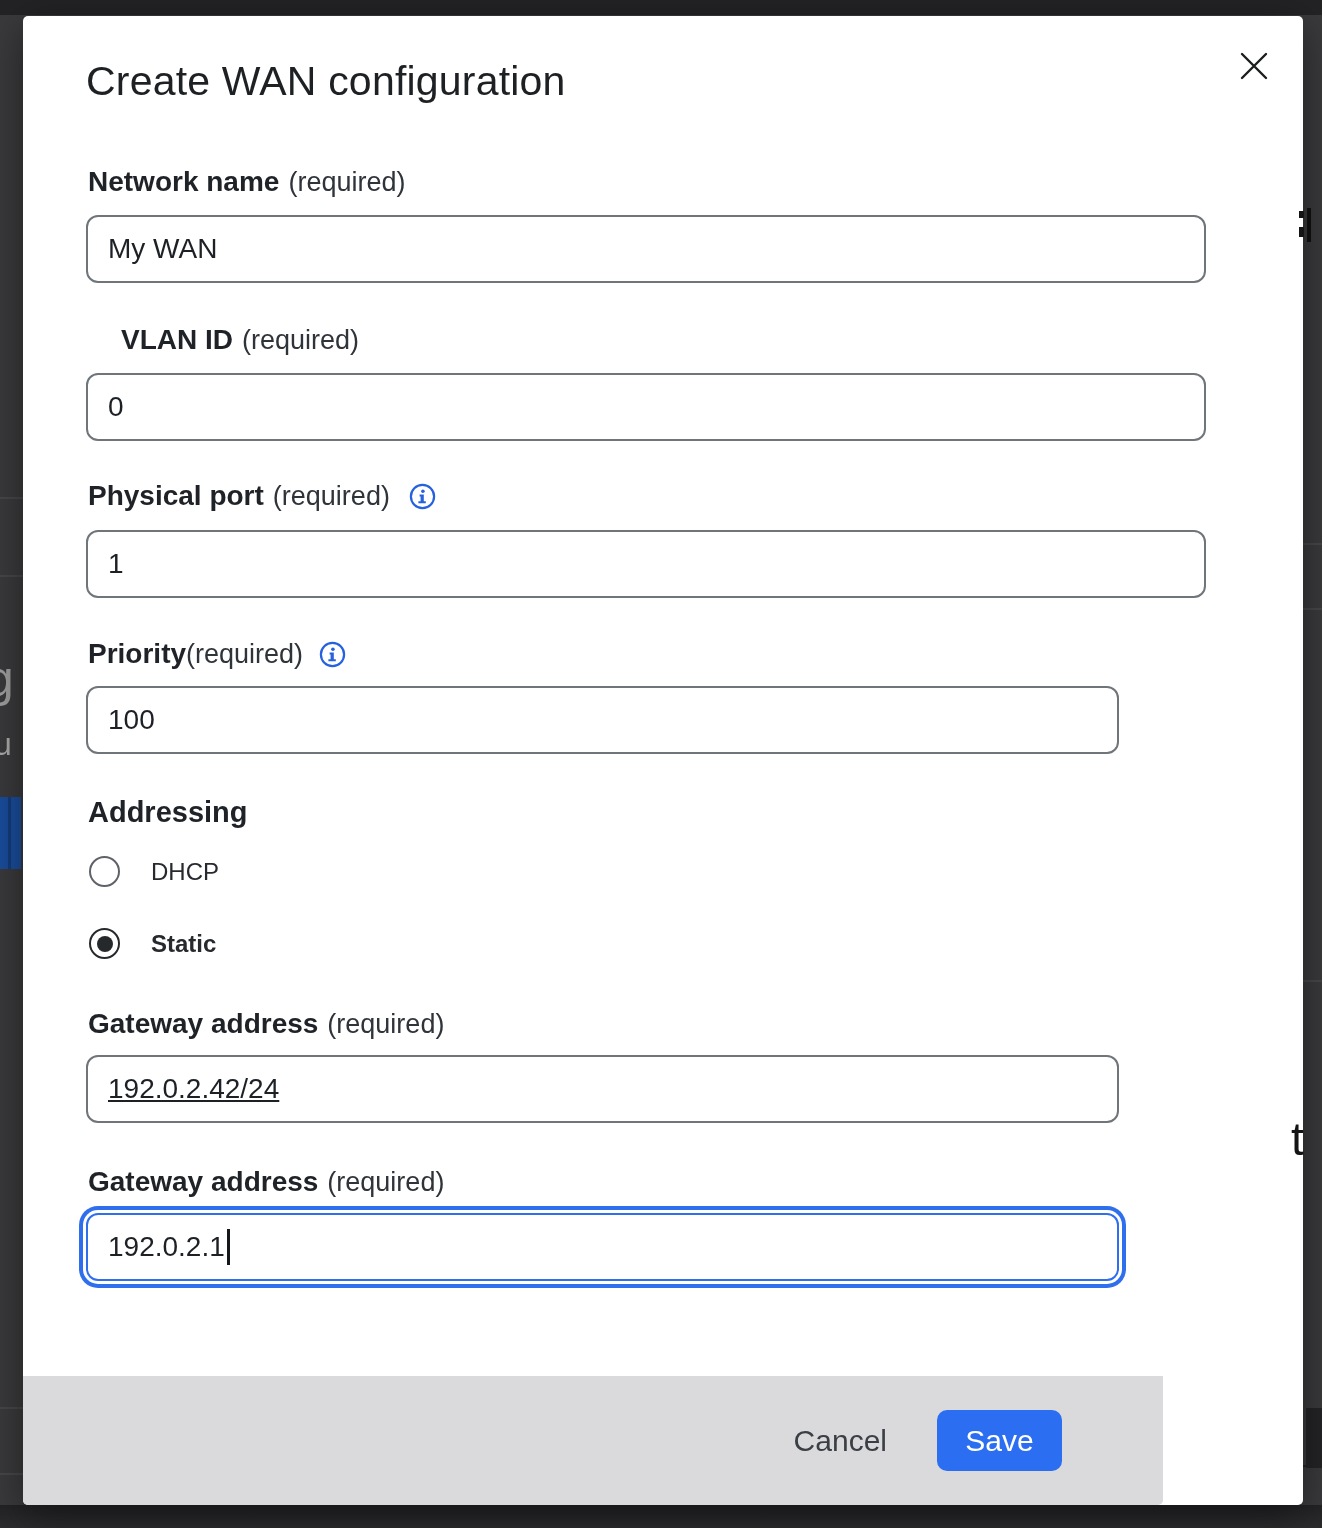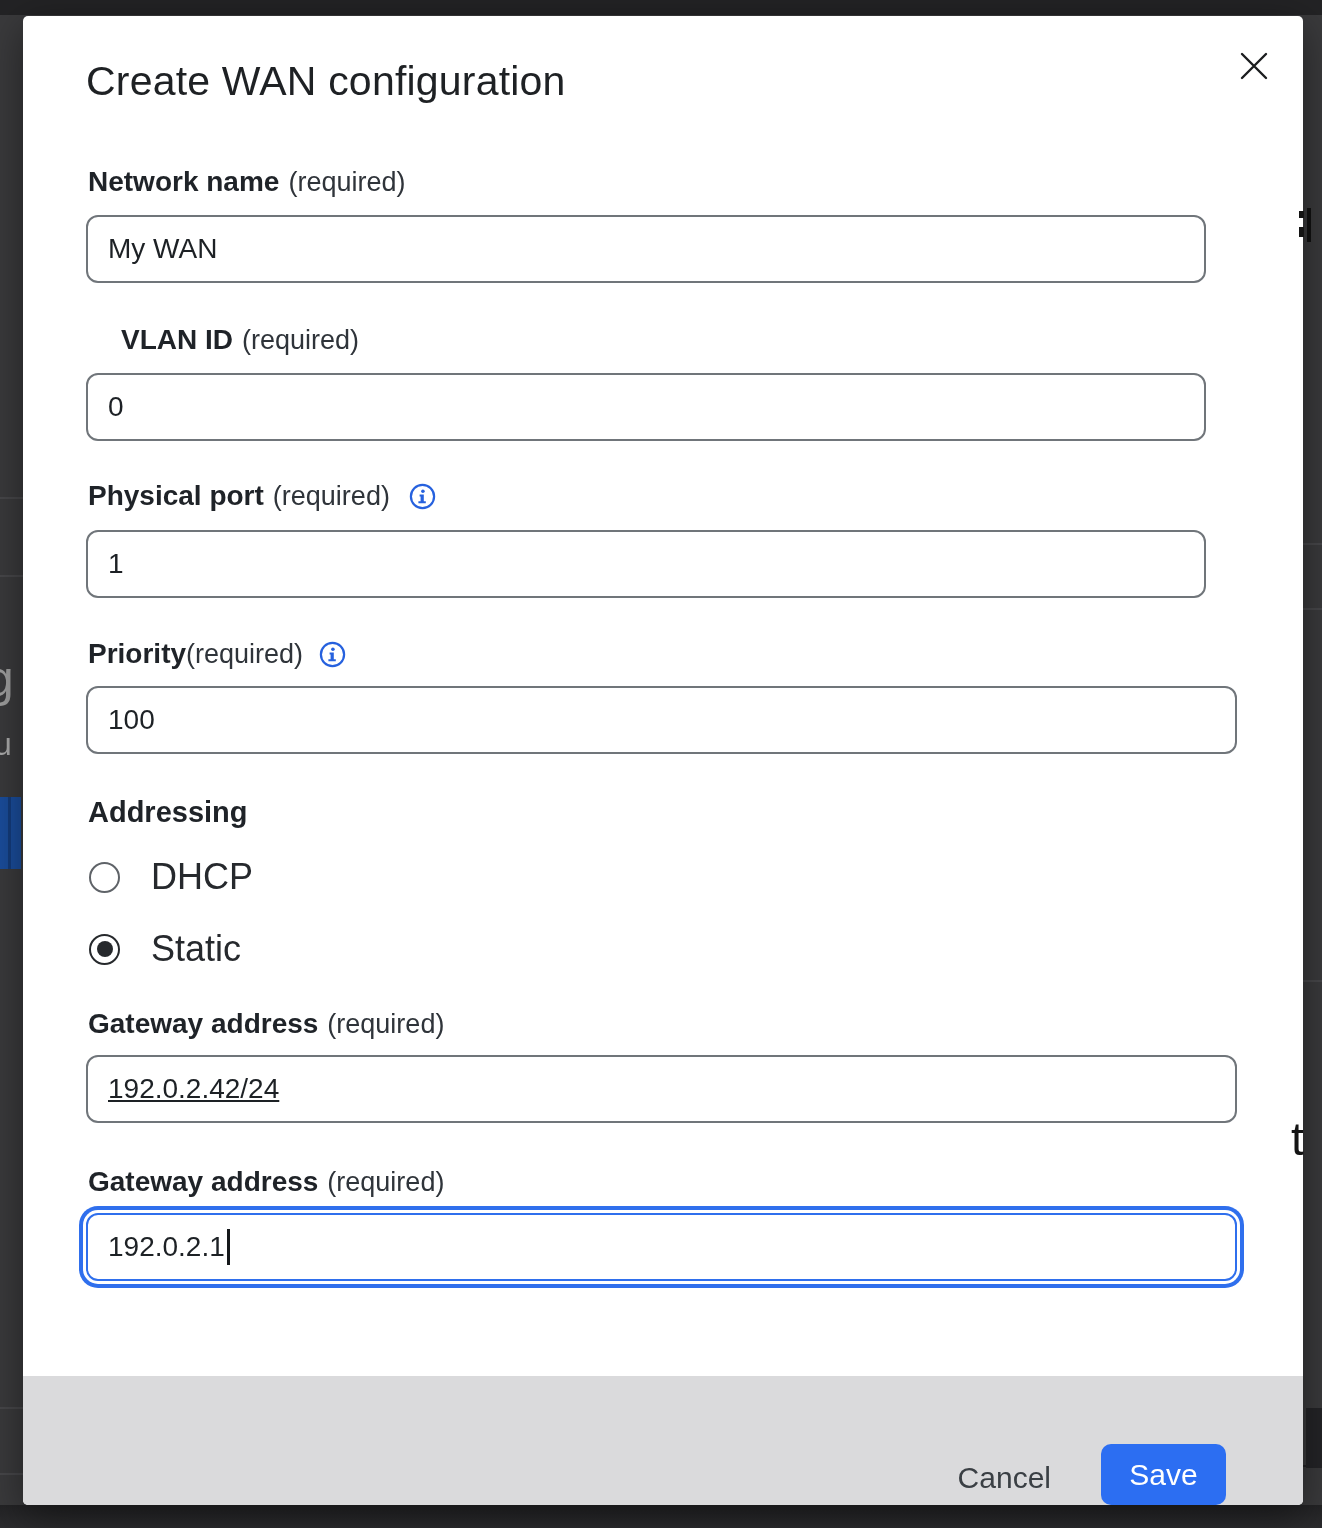--- a/index.html
+++ b/index.html
@@ -36,39 +36,39 @@
   .field-label.gap0 { gap:0; }
   .req { font-weight:400; font-size:27px; color:#2f343a; }
   .info-icon { margin-left:10px; display:inline-flex; }
   .gap0 .info-icon { margin-left:16px; }
 
   .input { position:absolute; left:63px; height:68px; background:#fff;
            border:2px solid #70757a; border-radius:12px;
            font-family:"Liberation Sans",sans-serif; font-size:28px; color:#1d2125;
            padding:0 20px; }
   .w1 { width:1120px; }
-  .w2 { width:1151px; }
+  .w2 { width:1033px; }
   .input.focused { border:2px solid #2f6fed;
                    box-shadow:0 0 0 3px #ffffff, 0 0 0 7px #2f6fed;
                    display:flex; align-items:center; }
   .caret { display:inline-block; width:3px; height:36px; background:#15181b; margin-left:2px; }
 
   .section-heading { position:absolute; left:65px; font-size:29px; font-weight:700; color:#1f2328; }
 
   .radio-row { position:absolute; left:66px; display:flex; align-items:center; gap:31px; cursor:pointer; }
   .radio-circle { width:31px; height:31px; border-radius:50%; border:2.5px solid #5f6368; background:#fff; position:relative; flex:0 0 auto; }
   .radio-circle.checked { border-color:#26292c; }
   .radio-circle.checked::after { content:""; position:absolute; left:50%; top:50%;
       width:16px; height:16px; border-radius:50%; background:#26292c; transform:translate(-50%,-50%); }
-  .radio-label { font-size:36px; color:#26292d; }
-  .radio-label.bold { font-weight:400; }
+  .radio-label { font-size:24px; color:#26292d; }
+  .radio-label.bold { font-weight:700; }
 
-  .footer { position:absolute; left:0; top:1360px; width:1280px; height:129px;
+  .footer { position:absolute; left:0; top:1360px; width:1140px; height:129px;
             background:#dadadc; border-radius:0 0 5px 5px;
-            display:flex; align-items:flex-end; justify-content:flex-end; gap:46px; padding-right:77px; }
+            display:flex; align-items:center; justify-content:flex-end; gap:46px; padding-right:101px; }
   .cancel-btn { background:none; border:none; font-family:"Liberation Sans",sans-serif;
                 font-size:30px; color:#3a3f44; cursor:pointer; padding:10px 4px; }
   .save-btn { width:125px; height:61px; border:none; border-radius:10px; background:#2c6ef2;
               color:#ffffff; font-family:"Liberation Sans",sans-serif; font-size:30px; cursor:pointer; }
 </style>
 </head>
 <body>
 
 <div class="screen">
 

